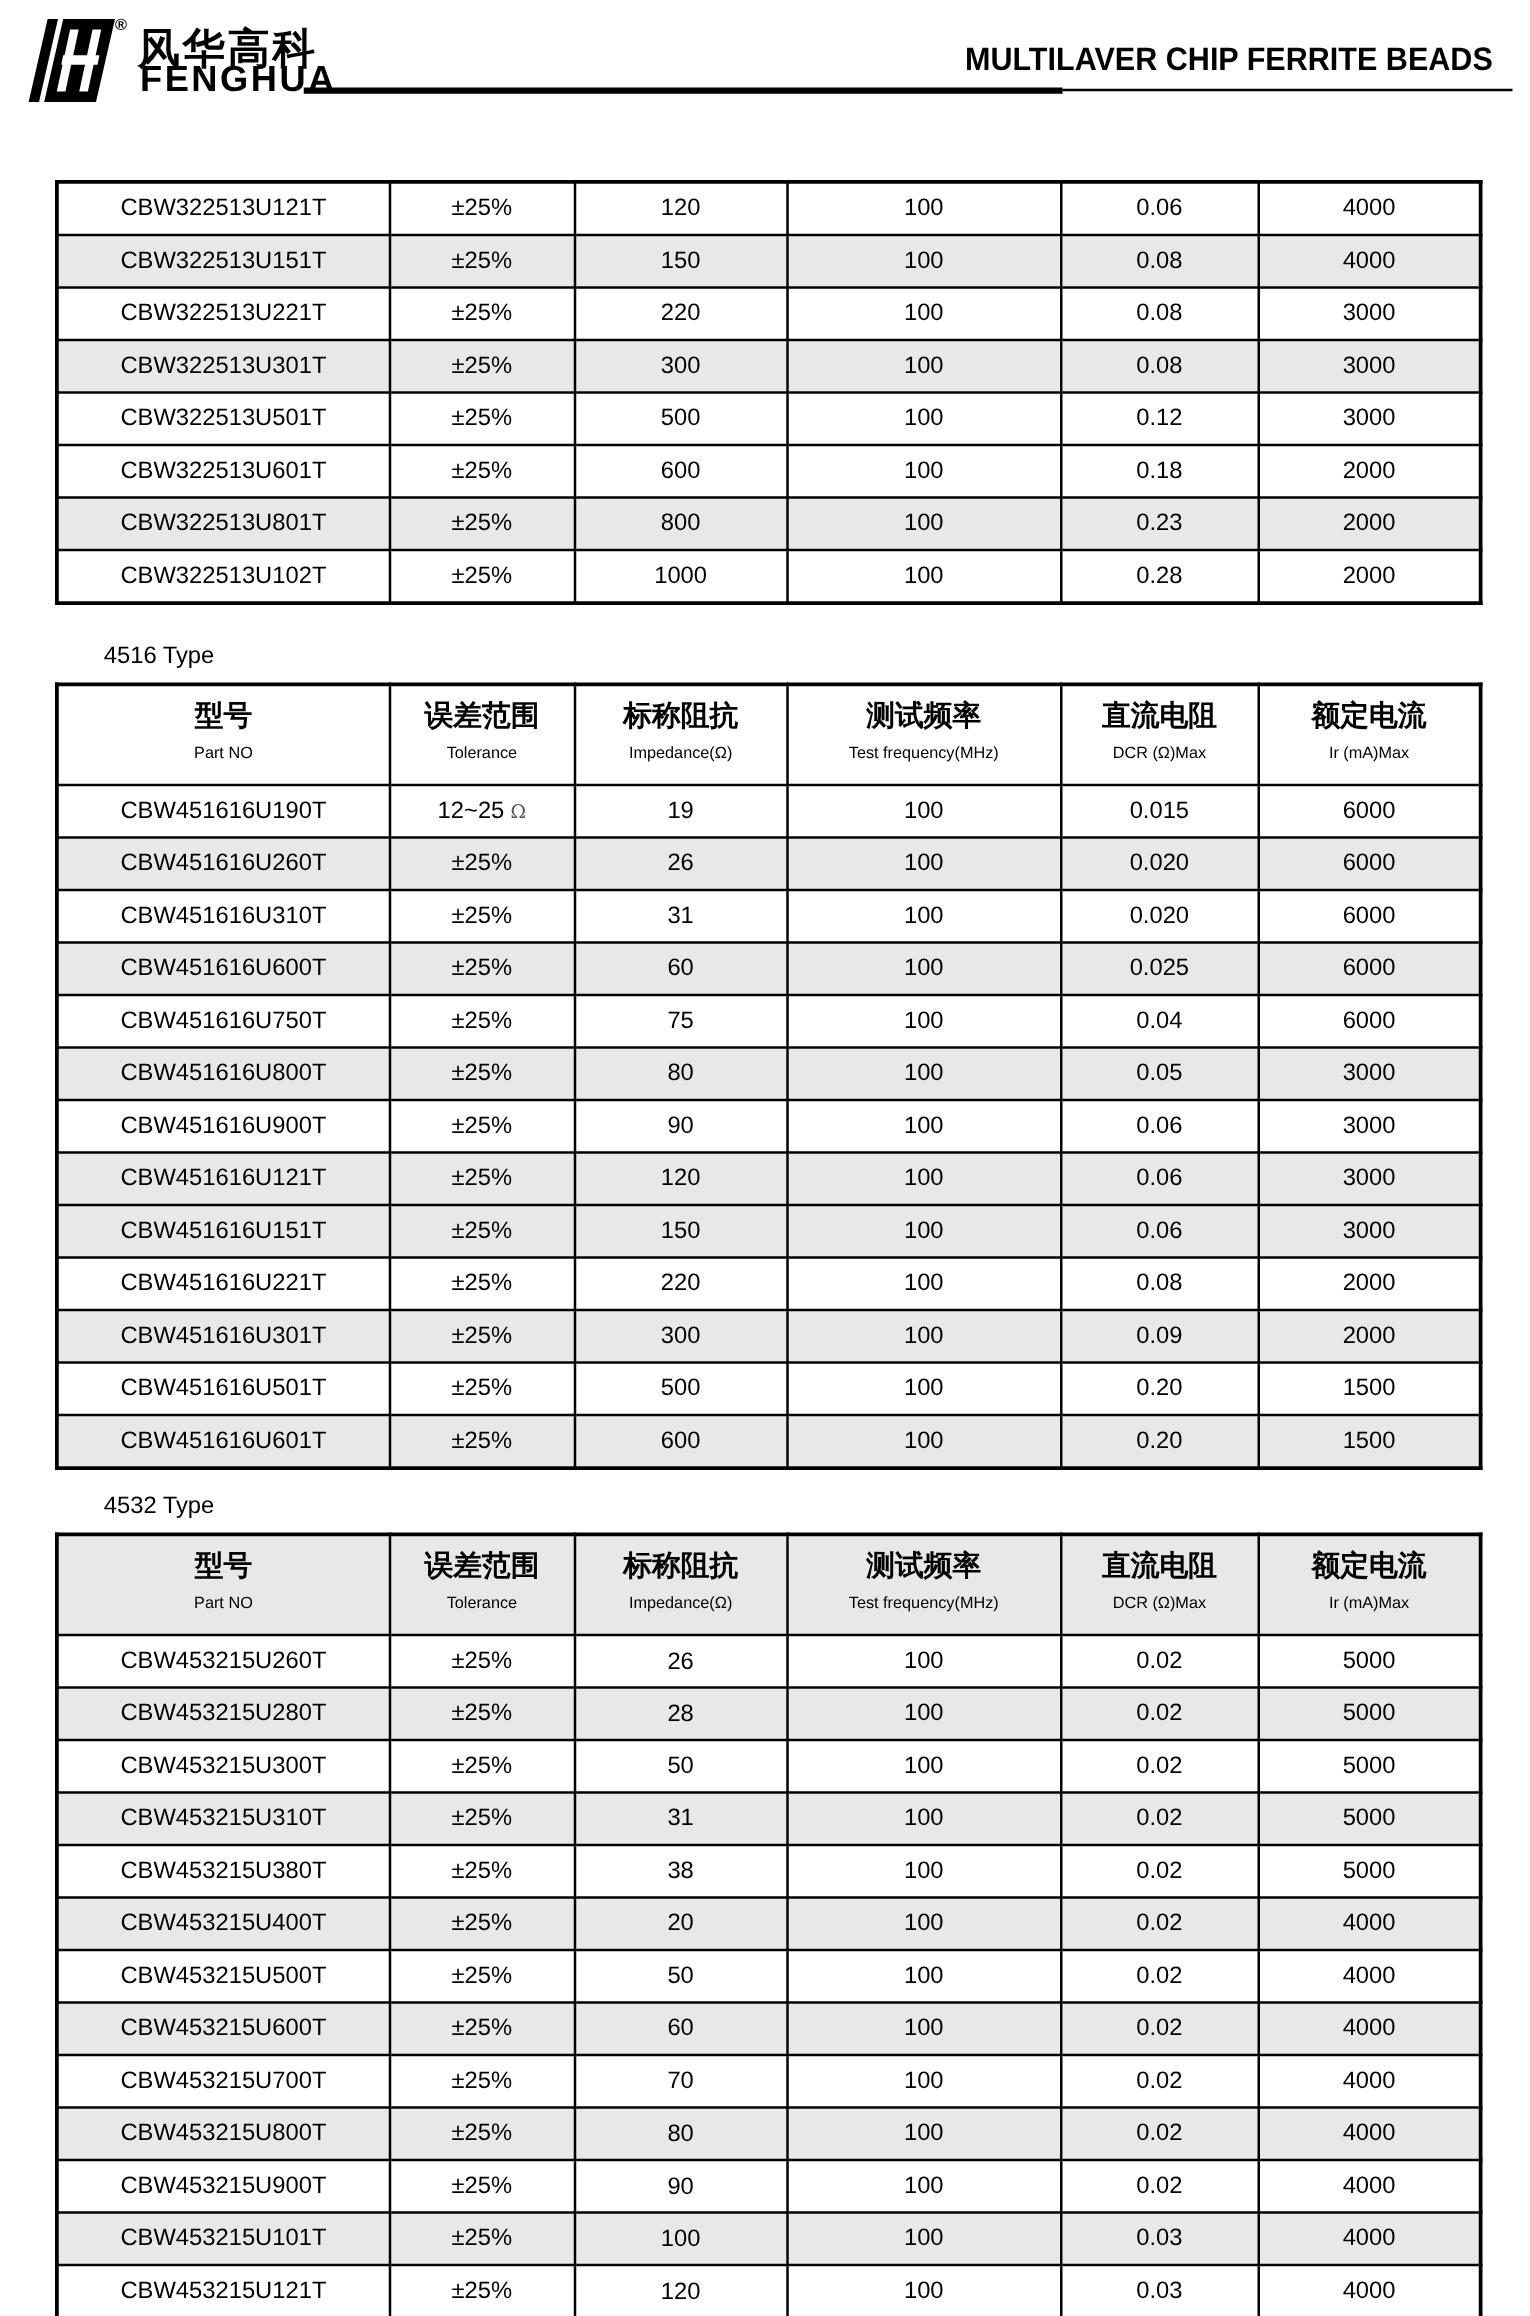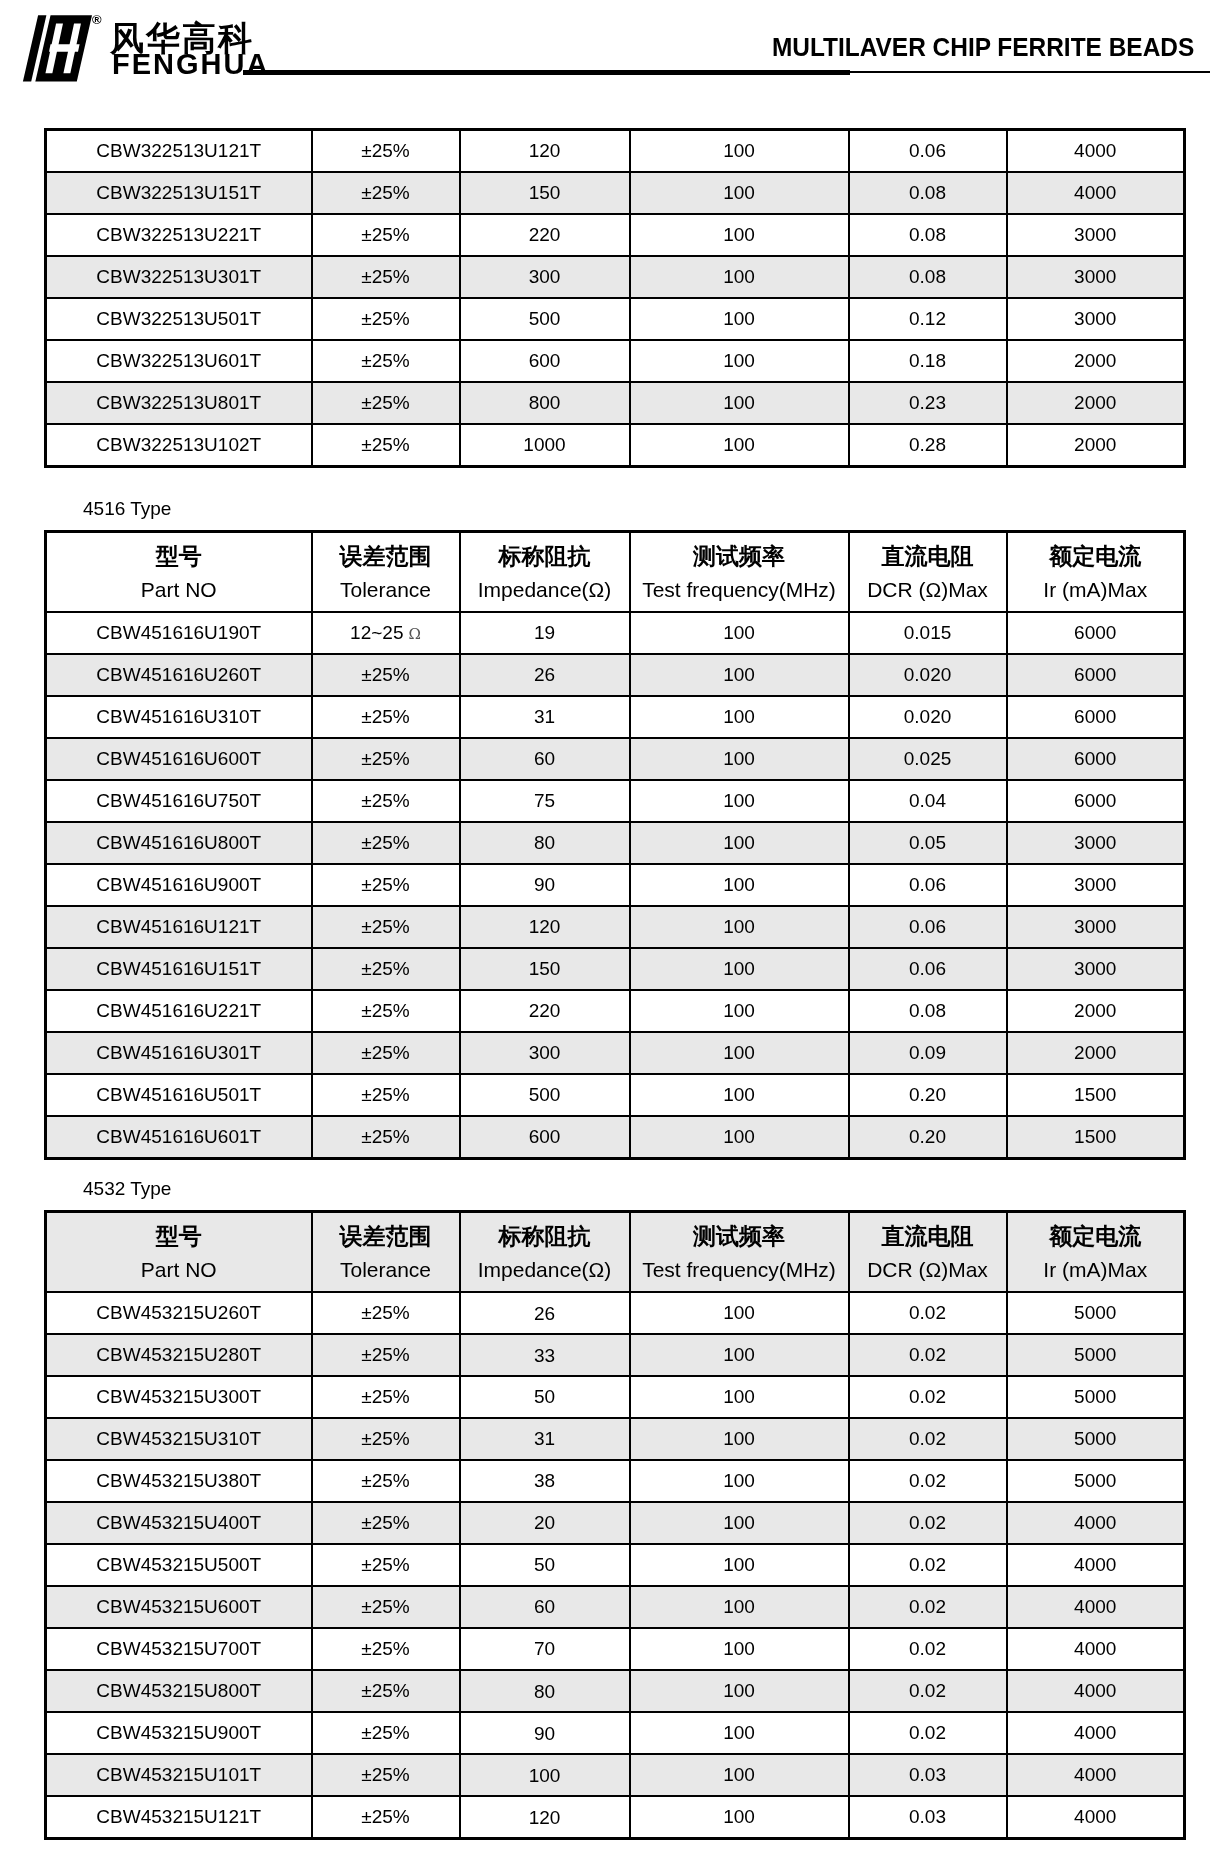--- a/index.html
+++ b/index.html
@@ -10,30 +10,30 @@
   #logo-mark{position:absolute;left:16px;top:12px;}
   #reg-mark{position:absolute;left:92px;top:12px;font-size:13px;font-weight:bold;}
   #company-cn{position:absolute;left:110px;top:16px;font-size:34px;font-weight:bold;letter-spacing:2px;}
   #company-en{position:absolute;left:112px;top:48px;font-size:29px;font-weight:bold;letter-spacing:2px;}
   #page-title{position:absolute;right:30px;top:32px;font-size:26px;font-weight:bold;
               transform:scaleX(.94);transform-origin:100% 50%;white-space:nowrap;}
   #rule-thick{position:absolute;left:243px;top:70px;width:607px;height:5px;background:#000;}
   #rule-thin{position:absolute;left:850px;top:71px;width:360px;height:2px;background:#000;}
 
   
-  .tbl-mount{position:absolute;left:44px;width:1077px;}
+  .tbl-mount{position:absolute;left:44px;width:1077px;margin-top:16px;}
   .section-label{position:absolute;top:-32px;left:39px;font-size:19px;text-align:right;}
   table.data{border-collapse:collapse;table-layout:fixed;width:1139px;
              border:3px solid #000;background:#fff;}
   table.data th,table.data td{border:2px solid #000;padding:0;text-align:center;
              vertical-align:middle;font-size:19px;font-weight:normal;overflow:hidden;}
   table.data td{height:40px;}
   table.data th{height:78px;}
   th .cn{height:44px;display:flex;align-items:center;justify-content:center;font-weight:bold;font-size:23px;}
-  th .en{height:32px;display:flex;align-items:flex-start;justify-content:center;font-size:21px;}
+  th .en{height:32px;display:flex;align-items:flex-start;justify-content:center;font-size:13px;}
   tr.shaded td,tr.shaded th{background:#e8e8e8;}
   td.raise{vertical-align:top;padding-top:2px;line-height:1.05;}
   td.low{vertical-align:bottom;padding-bottom:4px;line-height:1.0;}
   .unit{font-family:"DejaVu Serif",serif;font-size:15px;color:#555;}
   .unit:not(:empty){margin-left:5px;}
 </style>
 </head>
 <body>
 
 <div id="page">
@@ -321,21 +321,21 @@
             <td>CBW453215U260T</td>
             <td><span>±25%</span><span class="unit"></span></td>
             <td class="low">26</td>
             <td class="raise">100</td>
             <td>0.02</td>
             <td>5000</td>
           </tr>
           <tr class="shaded">
             <td>CBW453215U280T</td>
             <td><span>±25%</span><span class="unit"></span></td>
-            <td class="low">33</td>
+            <td class="low">28</td>
             <td class="raise">100</td>
             <td>0.02</td>
             <td>5000</td>
           </tr>
           <tr class="">
             <td>CBW453215U300T</td>
             <td><span>±25%</span><span class="unit"></span></td>
             <td>50</td>
             <td>100</td>
             <td>0.02</td>

